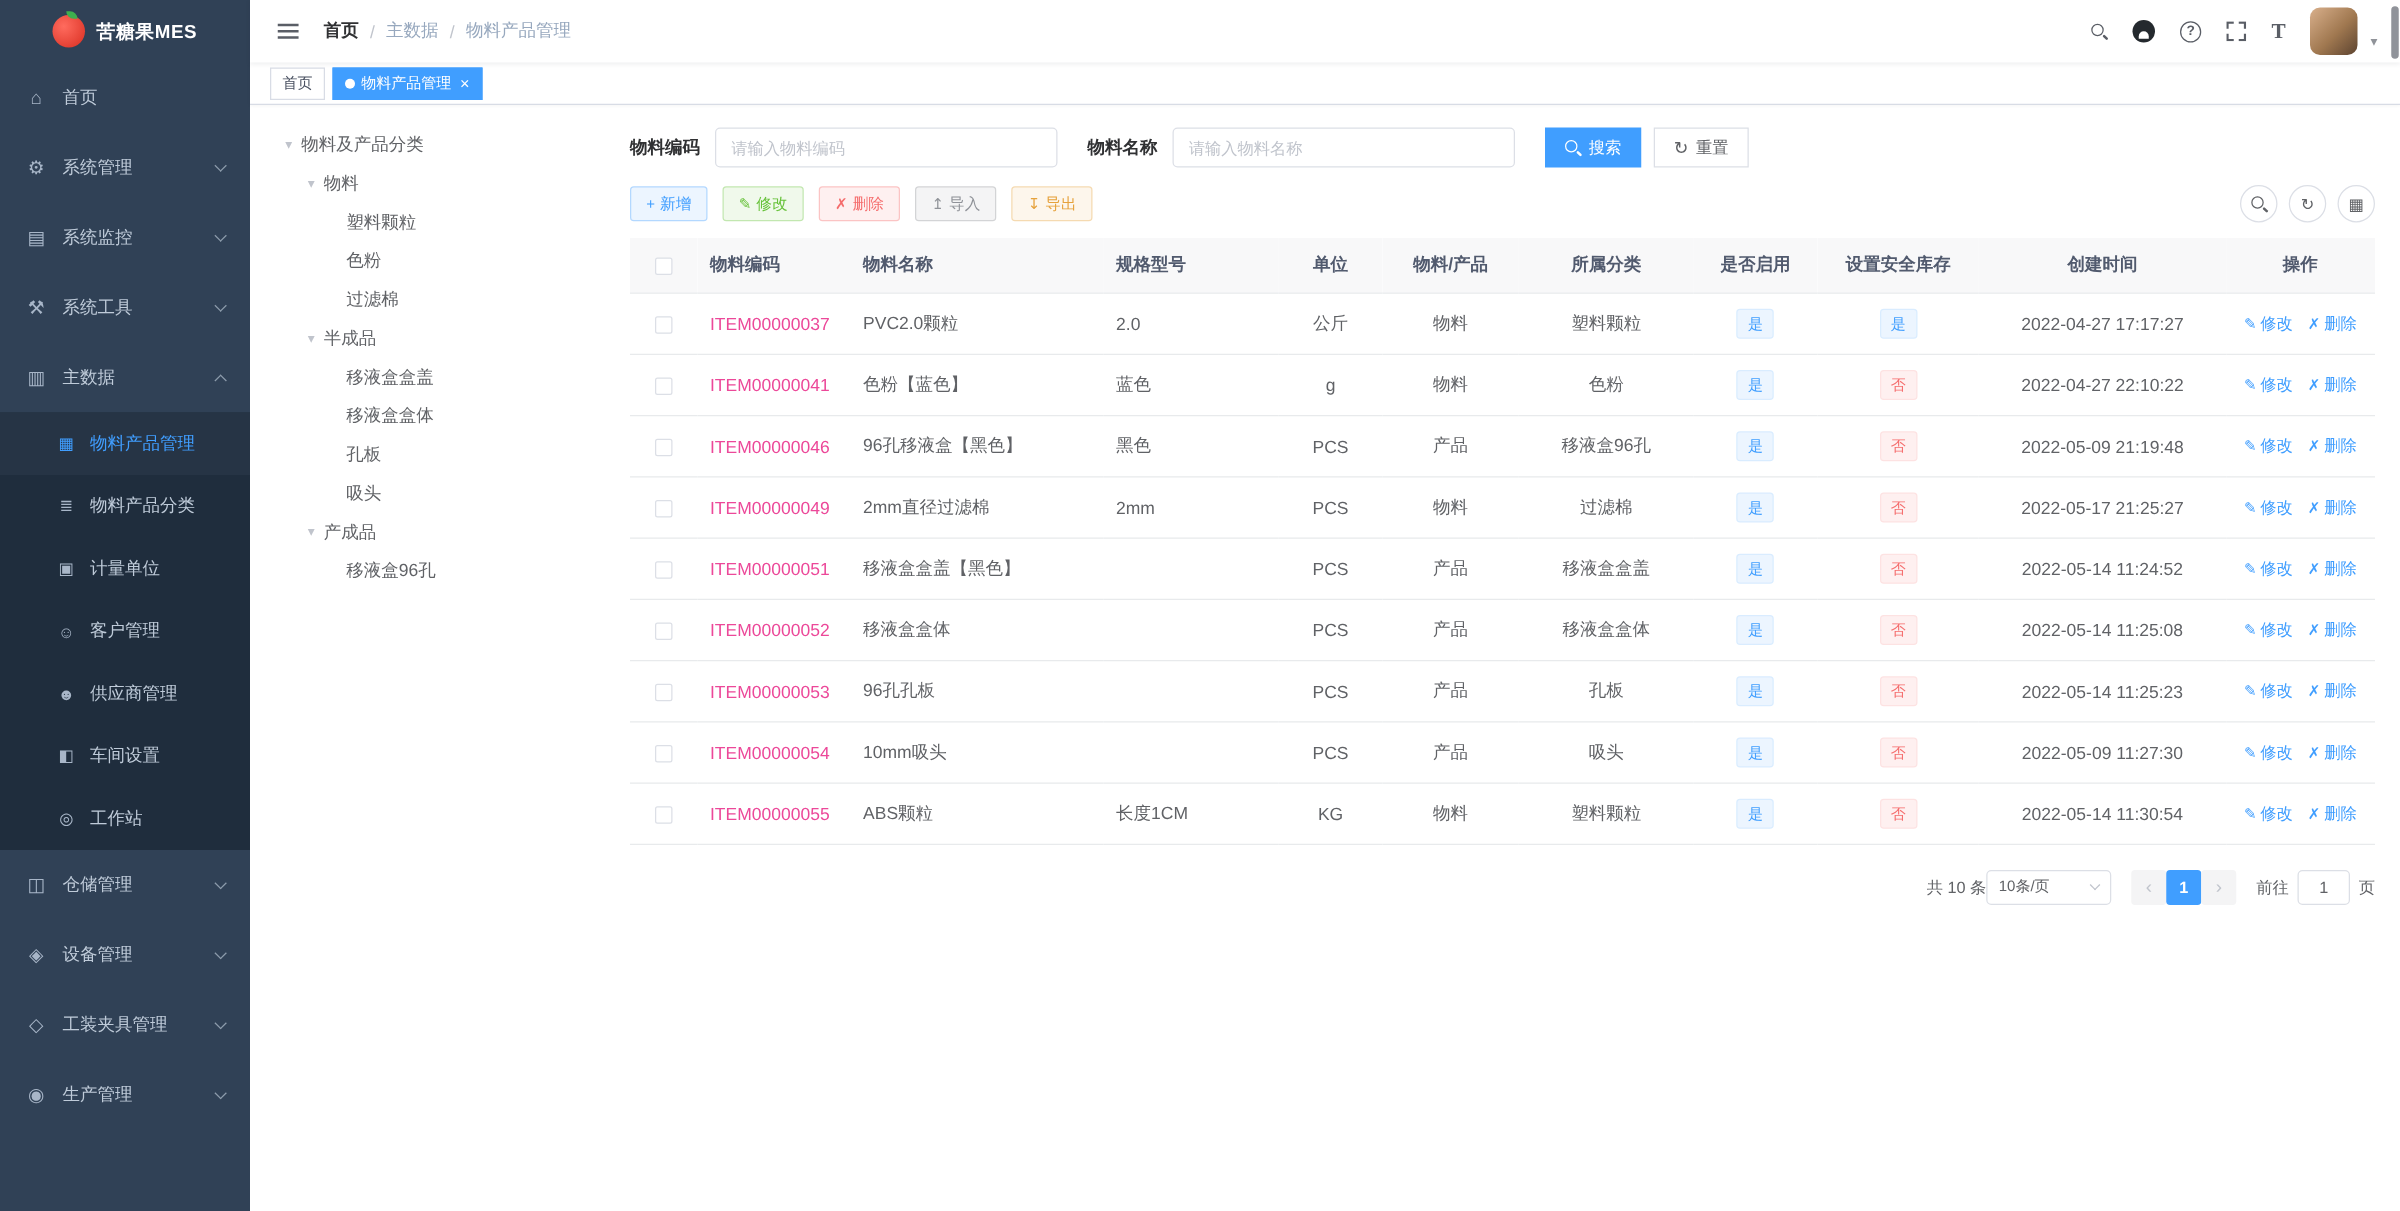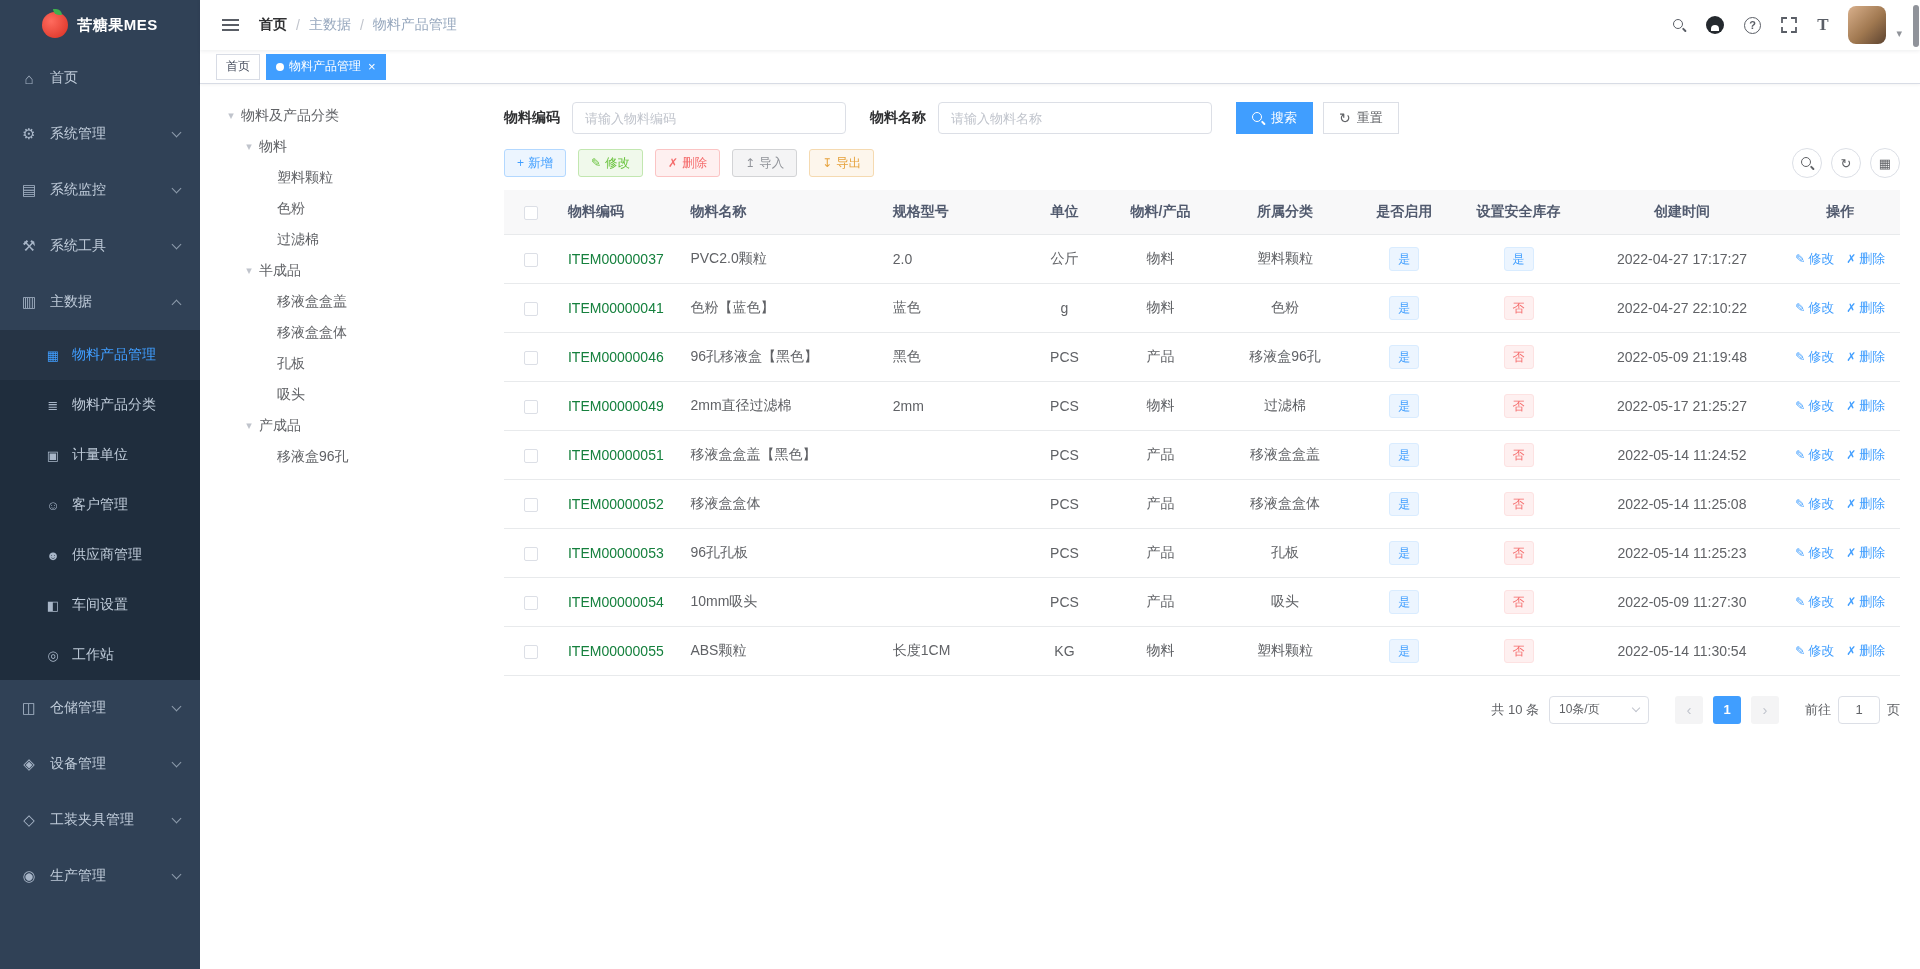--- a/index.html
+++ b/index.html
@@ -81,27 +81,27 @@
   .plain-info{background:#f4f4f5;border-color:#d3d4d6;color:#909399}
   .plain-warning{background:#fdf6ec;border-color:#f5dab1;color:#e6a23c}
   .toolbar-right{margin-left:auto;display:flex;gap:9px}
   .circle-btn{width:30px;height:30px;border-radius:50%;border:1px solid #dcdfe6;background:#fff;color:#606266;display:flex;align-items:center;justify-content:center;font-size:13px;cursor:pointer}
 
   table{width:100%;border-collapse:collapse;table-layout:fixed}
   th{background:#f8f8f9;color:#515a6e;font-weight:700;font-size:14px;height:44px;border-bottom:1px solid #e8eaec;text-align:center;white-space:nowrap;overflow:hidden}
   td{height:49px;font-size:14px;color:#606266;border-bottom:1px solid #e8eaec;text-align:center;white-space:nowrap;overflow:hidden;text-overflow:ellipsis}
   th.th-0,th.th-1,th.th-2,td.col-left{text-align:left;padding-left:10px}
   .checkbox{display:inline-block;width:14px;height:14px;border:1px solid #dcdfe6;border-radius:2px;background:#fff;vertical-align:middle;cursor:pointer}
-  td.link{color:#15803d;cursor:pointer}
+  td.link{color:#ec4899;cursor:pointer}
   .tag{display:inline-block;min-width:28px;padding:2px 8px;font-size:12px;border-radius:3px;line-height:1.5}
   .tag-blue{background:#ecf5ff;color:#409eff;border:1px solid #d9ecff}
   .tag-red{background:#fef0f0;color:#f56c6c;border:1px solid #fde2e2}
   .action-link{color:#409eff;font-size:13px;margin:0 6px;cursor:pointer;display:inline-flex;align-items:center;gap:3px;text-decoration:none}
 
-  .pagination{display:flex;align-items:center;justify-content:flex-end;gap:10px;margin-top:20px;font-size:13px;color:#606266}
+  .pagination{display:flex;align-items:center;justify-content:flex-end;margin-top:20px;font-size:13px;color:#606266}
   .pg-size{width:100px;height:28px;border:1px solid #dcdfe6;border-radius:4px;display:flex;align-items:center;justify-content:space-between;padding:0 9px;font-size:12px;color:#606266;cursor:pointer;margin-right:16px}
   .sel-caret{width:6px;height:6px;border-right:1.5px solid #c0c4cc;border-bottom:1.5px solid #c0c4cc;transform:rotate(45deg);margin-top:-3px}
   .pg-btn{min-width:28px;height:28px;border:none;background:#f4f4f5;border-radius:3px;color:#c0c4cc;font-size:15px;display:flex;align-items:center;justify-content:center;cursor:pointer}
   .pg-btn.active{background:#409eff;color:#fff;font-weight:700;font-size:13px}
   .pg-goto{margin-left:16px;display:flex;align-items:center;gap:7px}
   .pg-goto-input{width:42px;height:28px;border:1px solid #dcdfe6;border-radius:4px;text-align:center;font-size:13px;color:#606266;outline:none}
 
   .scrollbar{position:fixed;right:0;top:0;width:8px;height:100%;z-index:20}
   .scroll-thumb{position:absolute;top:5px;right:1px;width:6px;height:42px;background:#90939a;border-radius:3px}
 </style>

